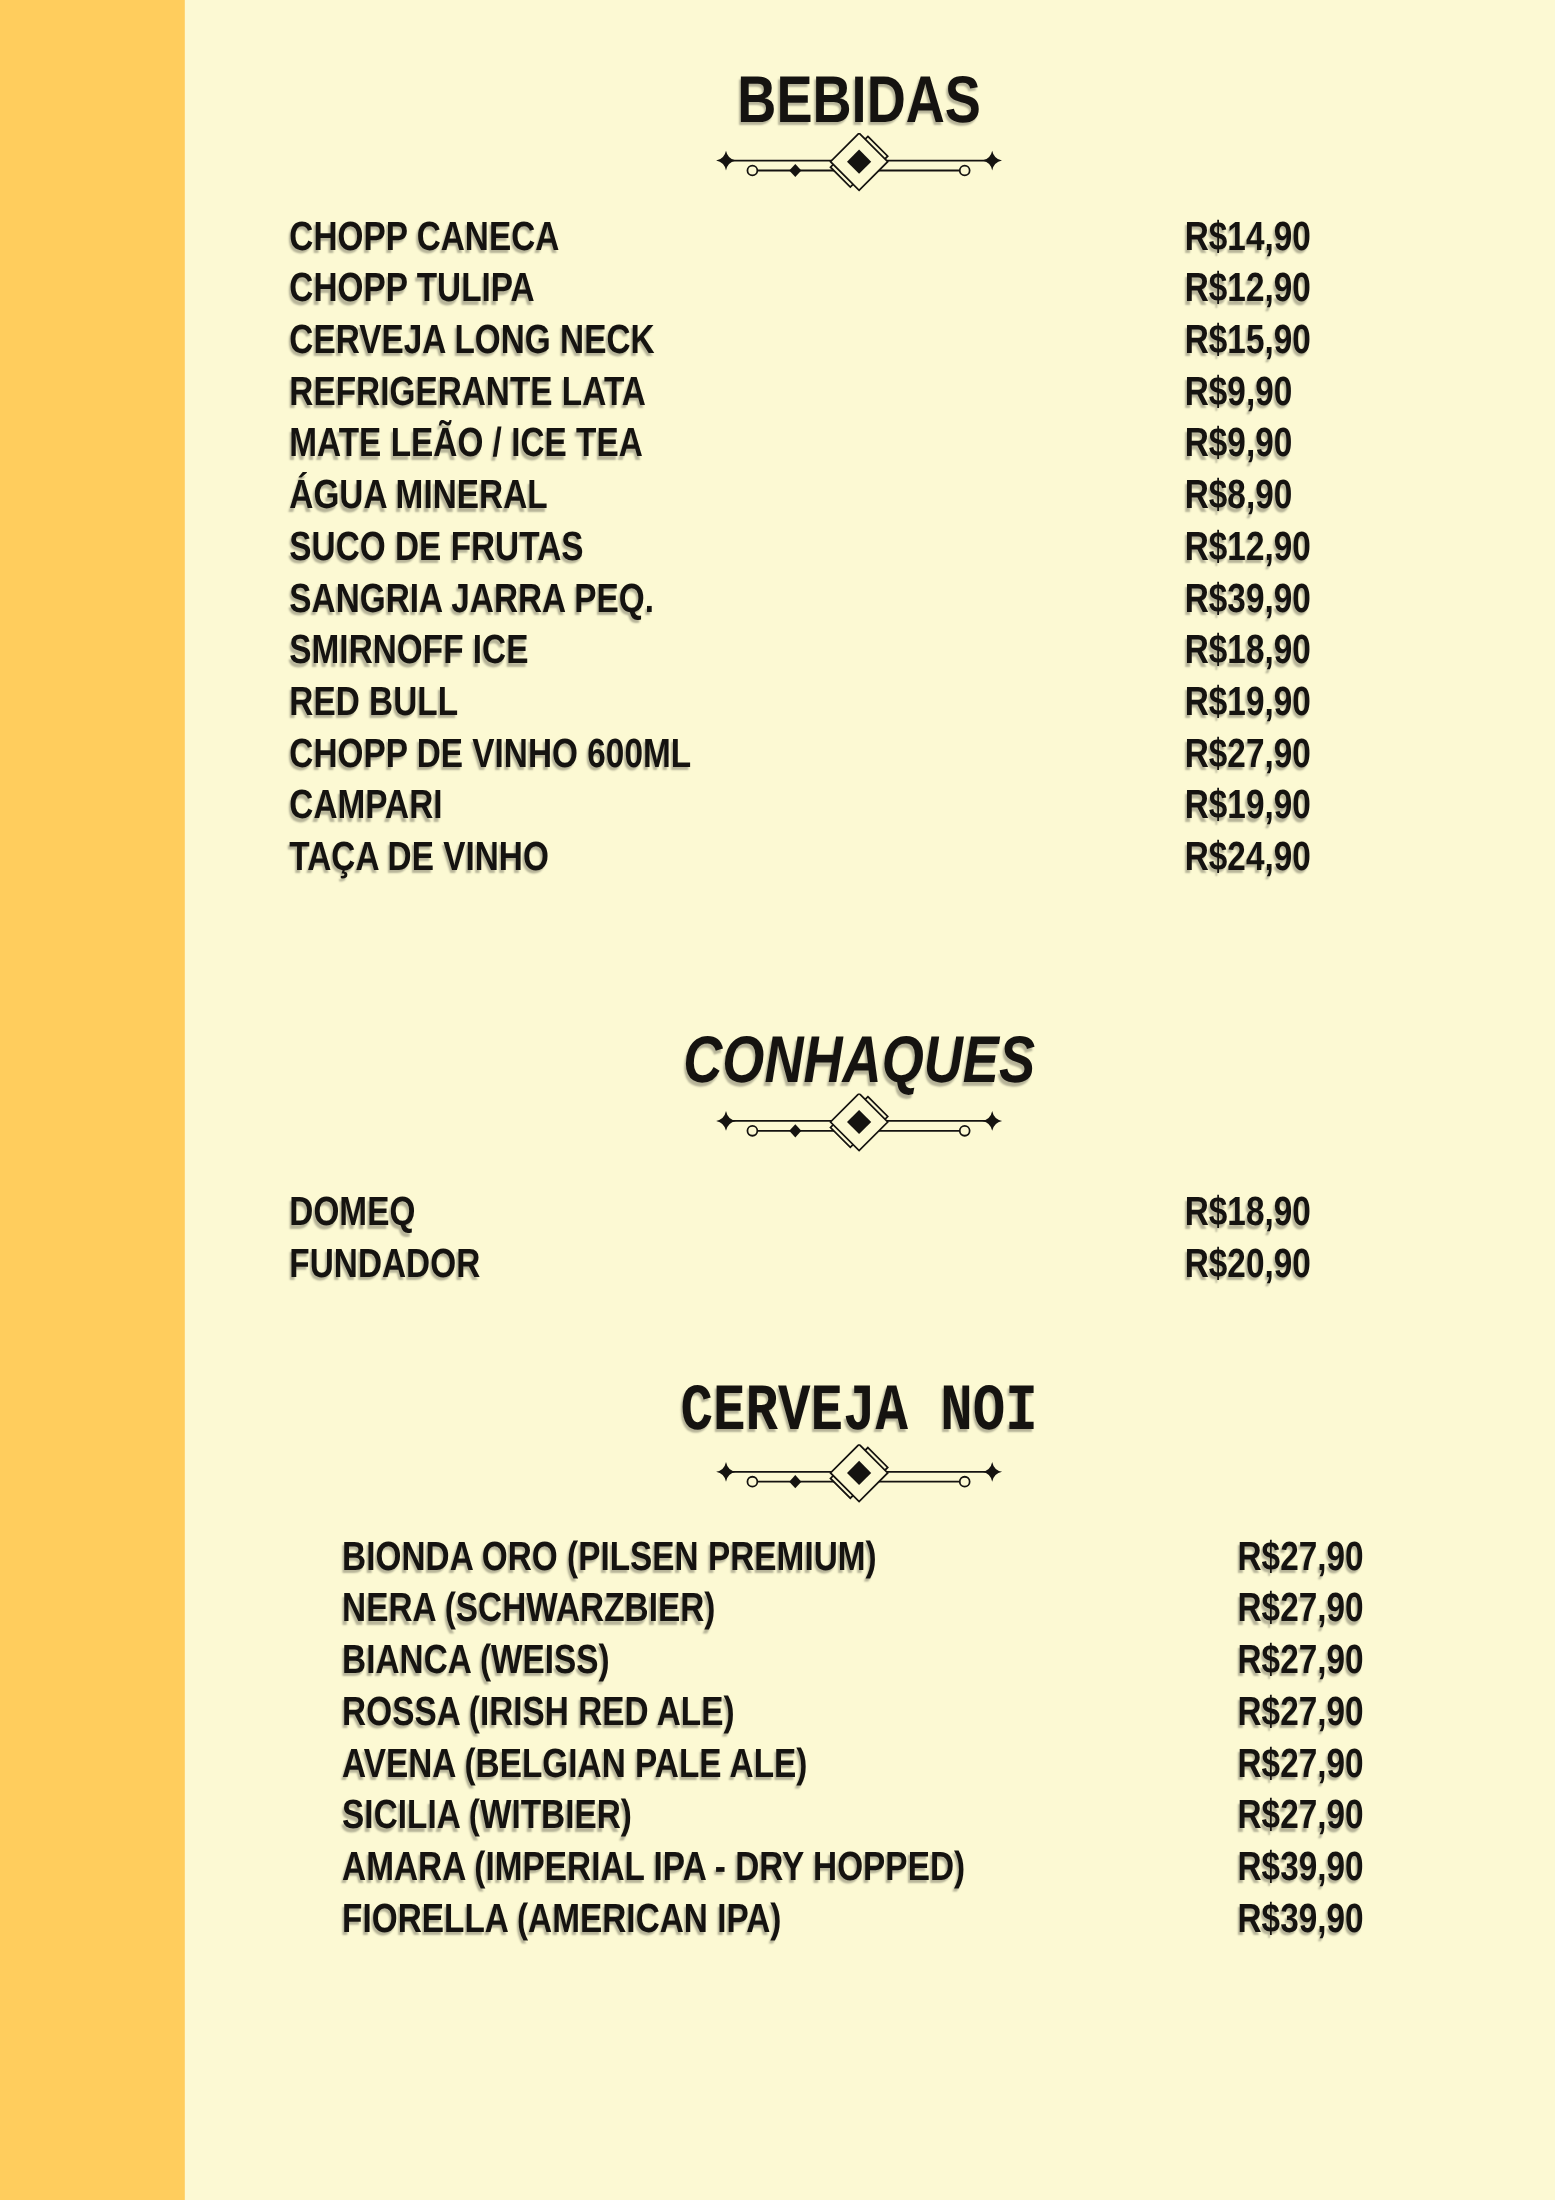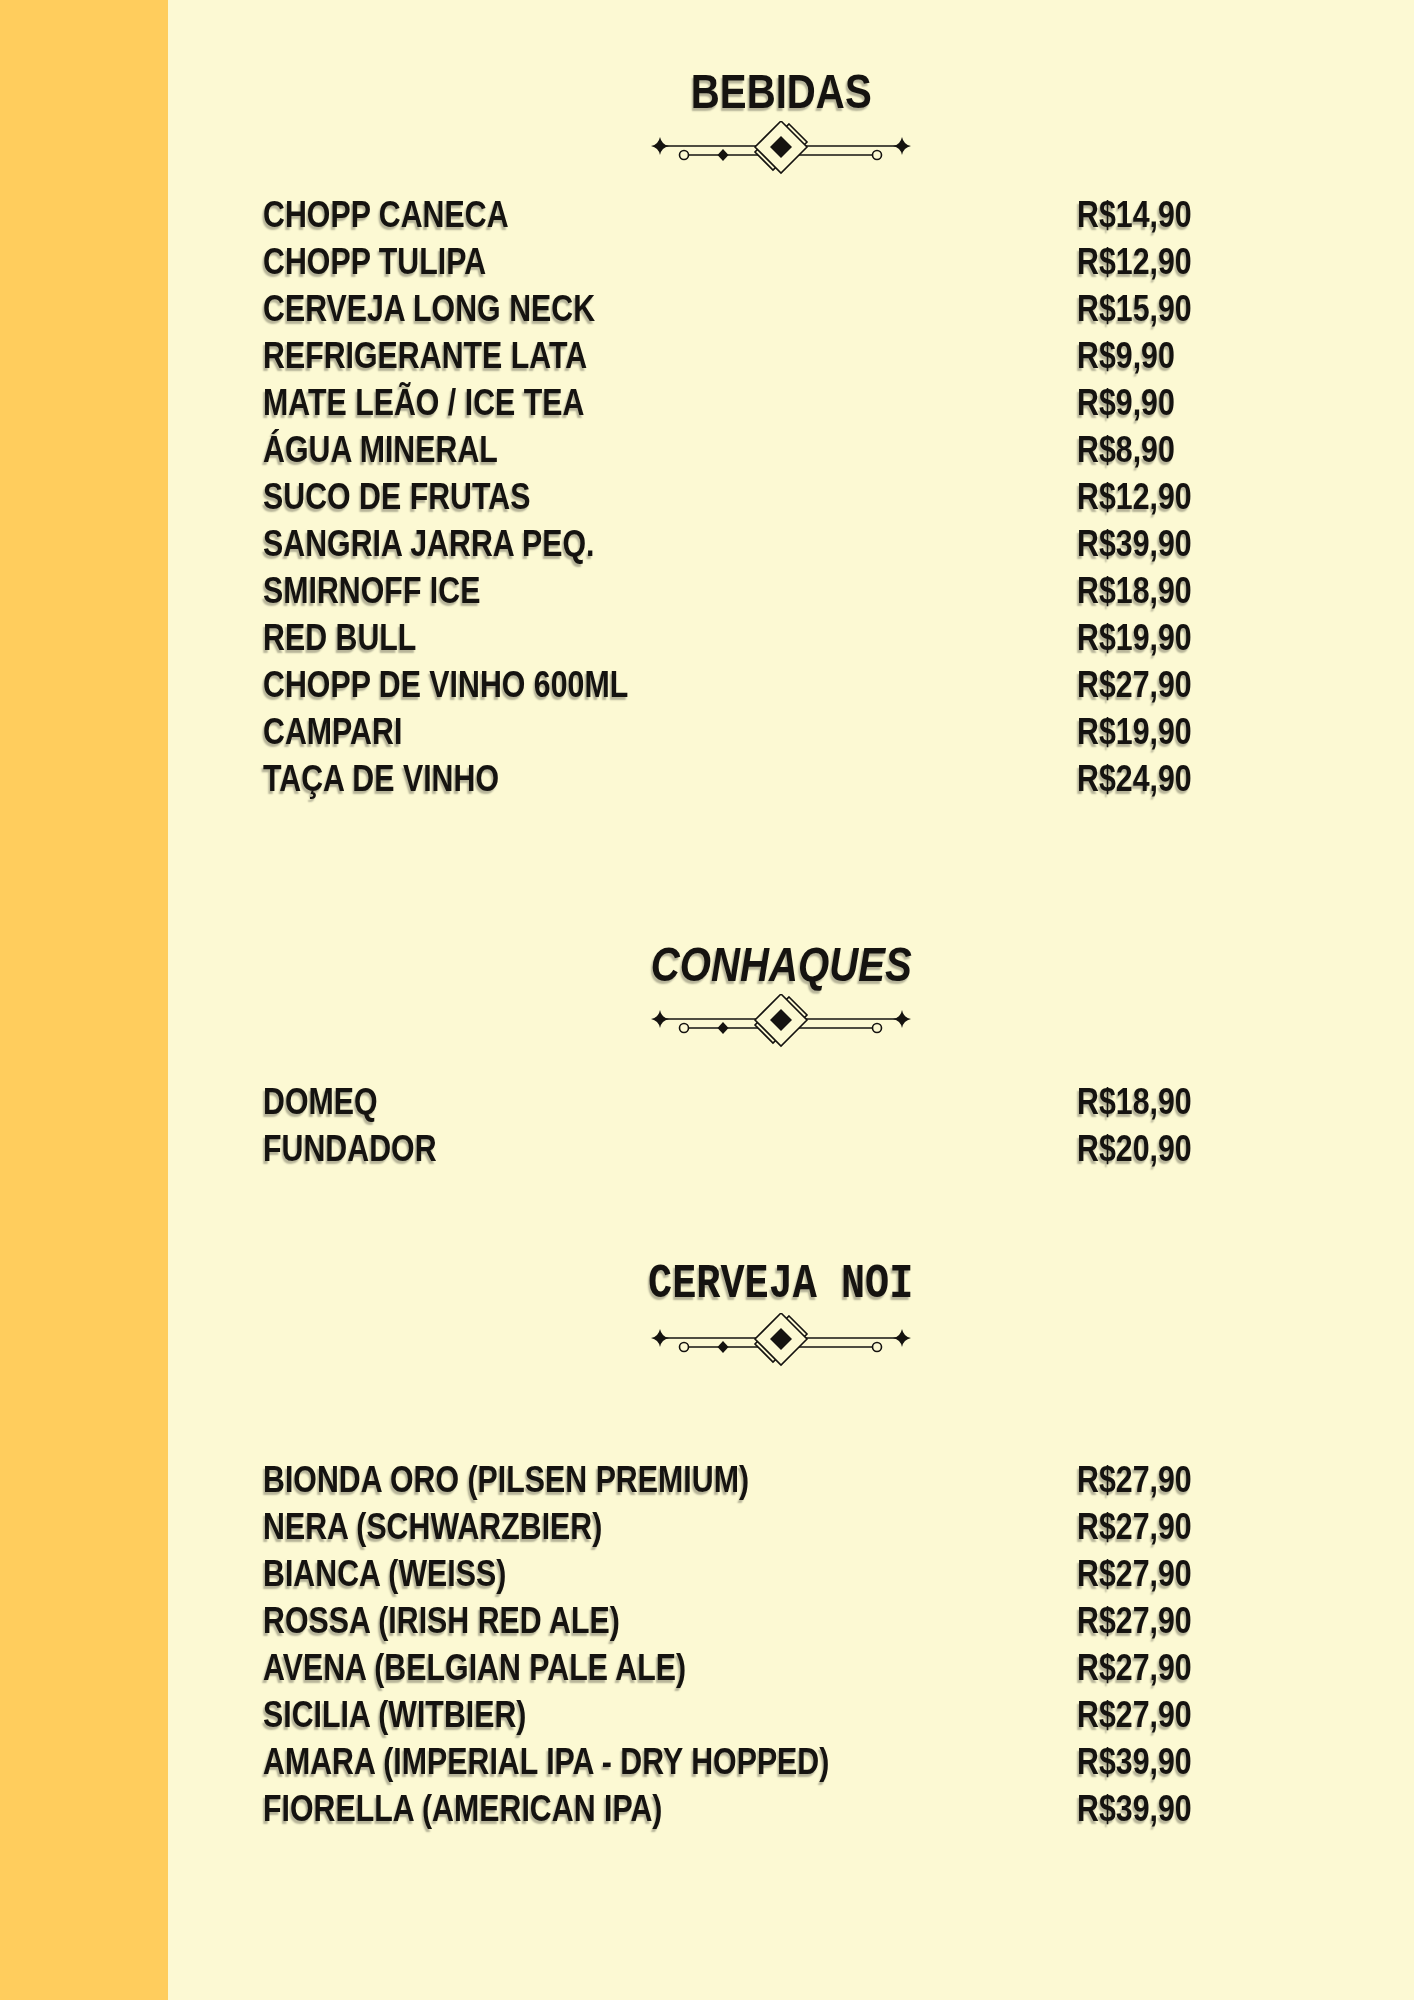--- a/index.html
+++ b/index.html
@@ -10,21 +10,21 @@
     overflow:hidden;position:relative;
   }
   .page{position:absolute;inset:0;}
   .stripe{
     position:absolute;left:0;top:0;bottom:0;width:168px;
     background:#FFCD5D;
   }
   .band{position:absolute;left:168px;right:20px;}
   .section-title{
     margin:0;text-align:center;
-    font-size:49px;line-height:62px;font-weight:700;
+    font-size:60px;line-height:62px;font-weight:700;
     color:#151310;white-space:nowrap;
     text-shadow:-2px 3px 2px rgba(0,0,0,0.28);
   }
   .squeeze{display:inline-block;transform:scaleX(0.82);transform-origin:center;}
   .divider-band{display:flex;justify-content:center;}
   .menu-list{position:absolute;left:263px;right:0;}
   .row{position:relative;height:47px;}
   .item-name,.item-price{
     display:inline-block;
     font-size:37px;line-height:47px;font-weight:700;
@@ -179,21 +179,21 @@
     <circle cx="226" cy="34" r="4.5" fill="#FCF9D3" stroke="#151310" stroke-width="1.6"></circle>
     <path fill="#151310" d="M72,28 L77.5,34 L72,40 L66.5,34 Z"></path>
     <g stroke="#151310" stroke-width="1.6" fill="#FCF9D3">
       <path d="M122,13 L140,31 L122,49 L104,31 Z"></path>
       <path d="M138,3 L156,21 L138,39 L120,21 Z"></path>
       <path d="M130,0 L156,26 L130,52 L104,26 Z"></path>
     </g>
     <path fill="#151310" d="M130,15 L141,26 L130,37 L119,26 Z"></path>
   </svg>
 </div>
-  <div class="menu-list" style="top:1456px;">
+  <div class="menu-list" style="top:1391px;margin-left:48px;">
   <div class="row">
     <span class="item-name">BIONDA ORO (PILSEN PREMIUM)</span>
     <span class="item-price">R$27,90</span>
   </div>
 
   <div class="row">
     <span class="item-name">NERA (SCHWARZBIER)</span>
     <span class="item-price">R$27,90</span>
   </div>
 

